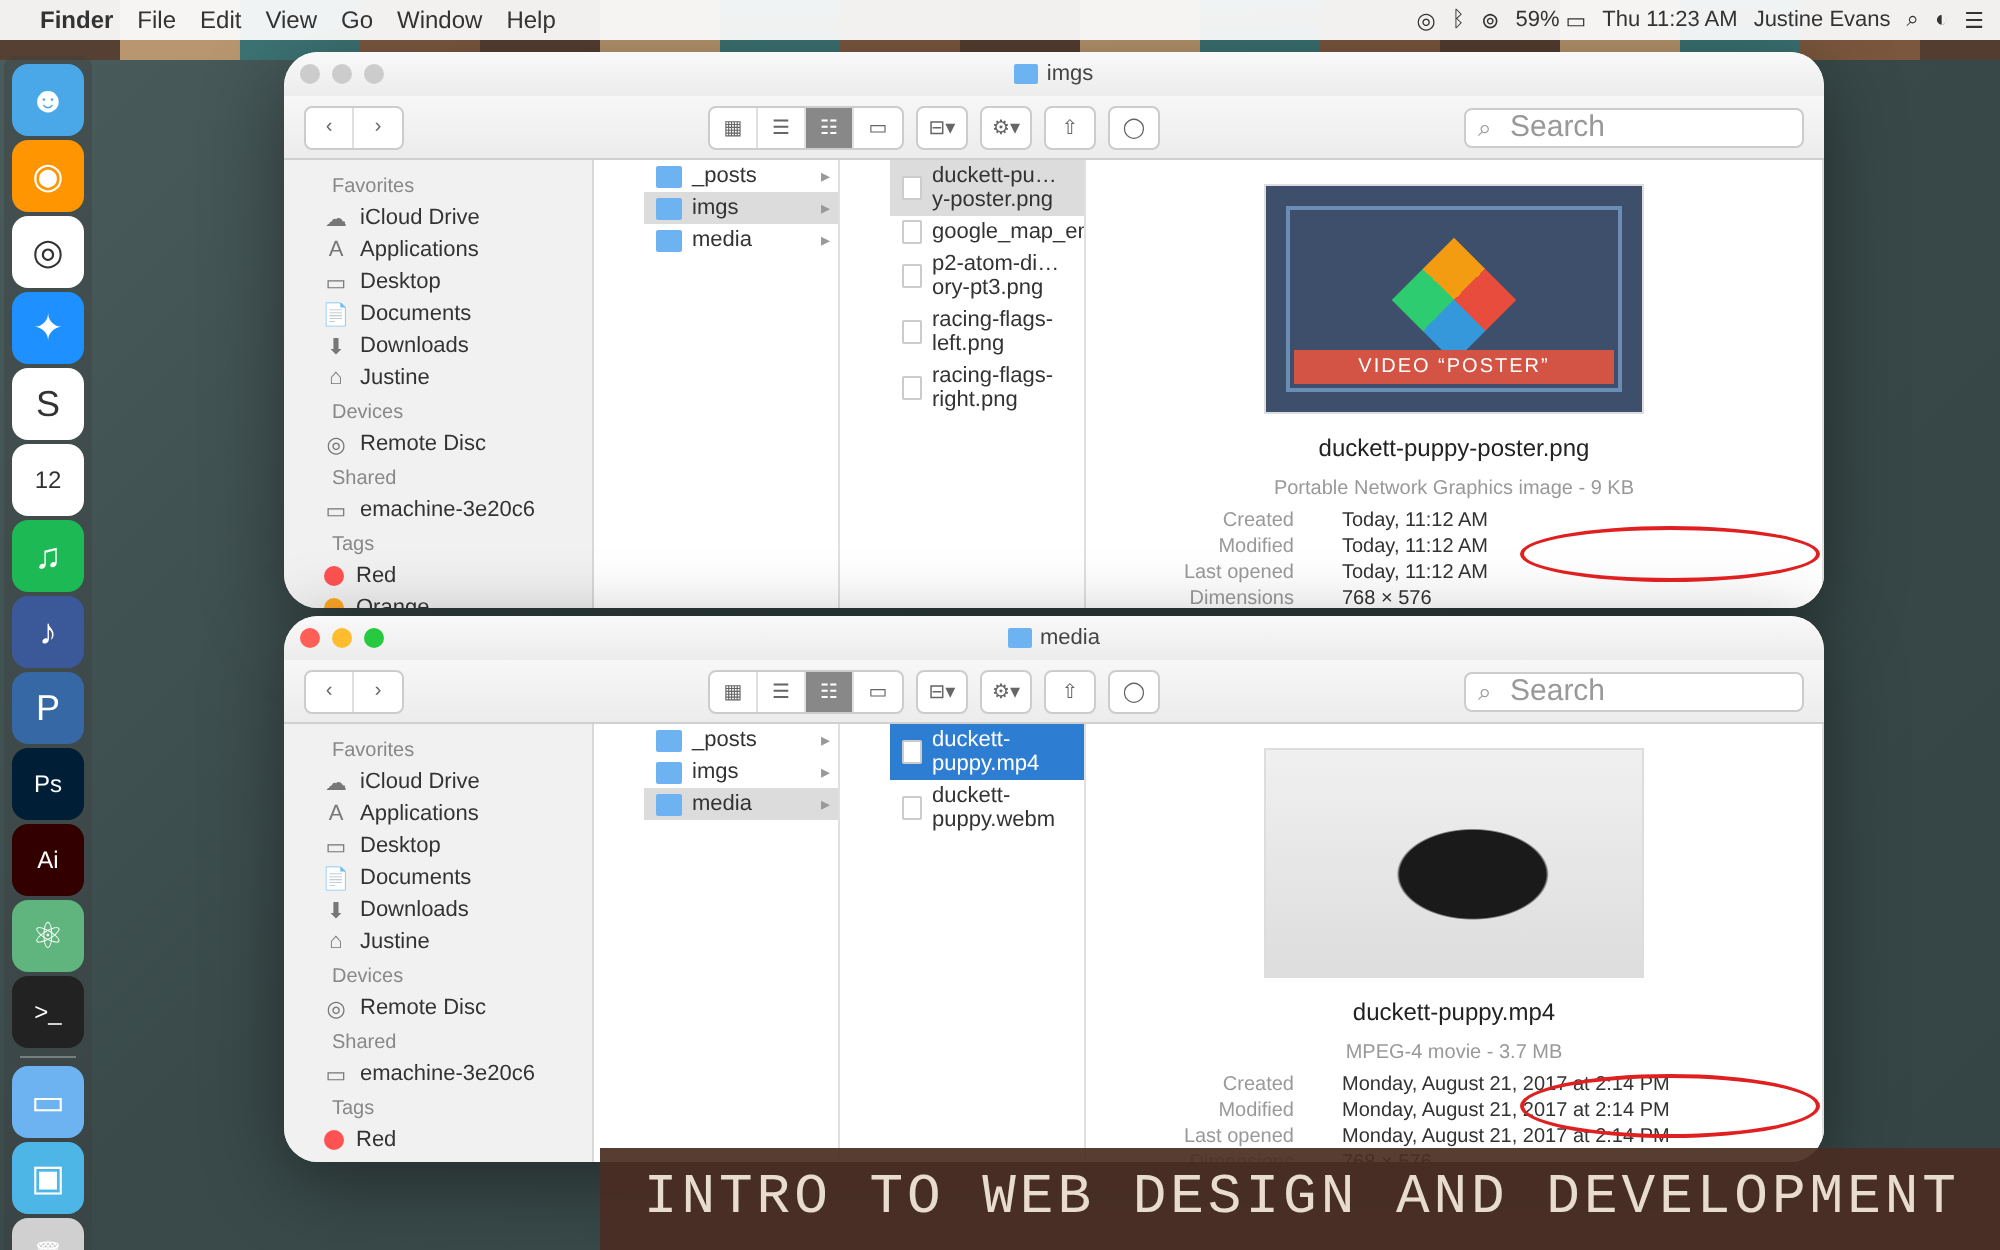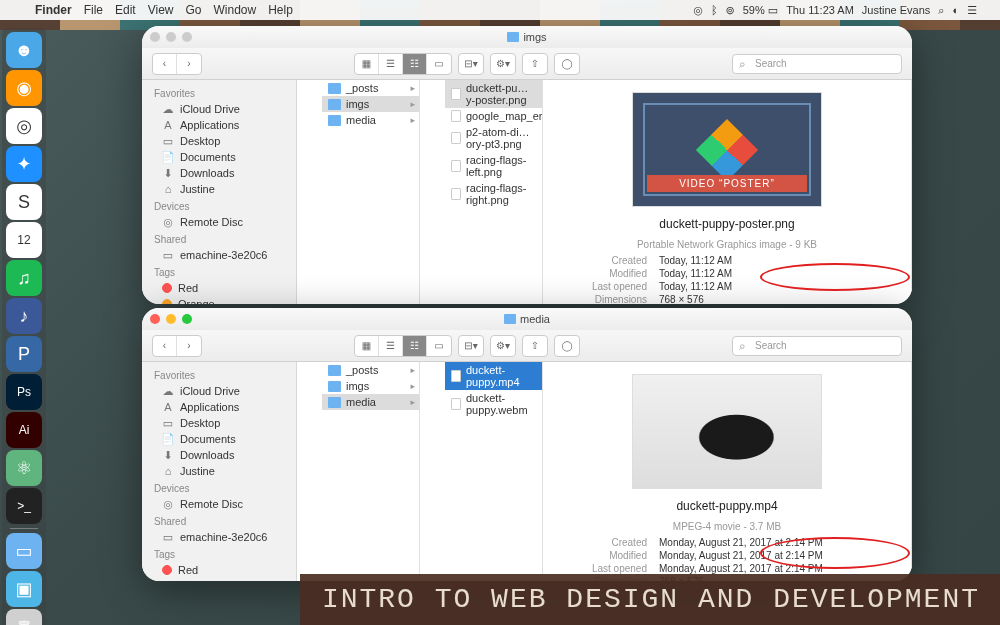--- a/index.html
+++ b/index.html
@@ -1,20 +1,20 @@
 <!DOCTYPE html>
 <html><head>
 <meta charset="utf-8">
 <style>
 * { margin: 0; padding: 0; box-sizing: border-box; font-family: -apple-system, "Helvetica Neue", Arial, sans-serif; }
 body { width: 1000px; height: 625px; background: #2a3b3e; overflow: hidden; position: relative; }
 .desktop-bg { position: absolute; inset: 0; background: linear-gradient(135deg, #4a5c5c 0%, #3a4a4a 40%, #354545 100%); }
 .desktop-bg::before { content: ""; position: absolute; top: 0; left: 0; right: 0; height: 30px; background: repeating-linear-gradient(90deg, #5a3a2a 0 60px, #d4a574 60px 120px, #3a7a7a 120px 180px, #8b5a3a 180px 240px); opacity: 0.8; }
 
-.menubar { position: absolute; top: 0; left: 0; right: 0; height: 20px; background: rgba(250,250,250,0.95); display: flex; align-items: center; font-size: 12px; color: #333; z-index: 100; padding: 0 23px; }
+.menubar { position: absolute; top: 0; left: 0; right: 0; height: 20px; background: rgba(250,250,250,0.95); display: flex; align-items: center; font-size: 12px; color: #333; z-index: 100; padding: 0 8px; }
 .menubar .apple { margin-right: 12px; }
 .menubar .app-name { font-weight: 600; margin-right: 12px; }
 .menubar .menu-item { margin-right: 12px; cursor: default; }
 .menubar .spacer { flex: 1; }
 .menubar .status-item { margin-left: 8px; font-size: 11px; display: flex; align-items: center; gap: 3px; }
 
 .dock { position: absolute; left: 2px; top: 28px; width: 44px; background: rgba(60,60,60,0.35); border-radius: 6px; padding: 4px 2px; display: flex; flex-direction: column; align-items: center; gap: 2px; z-index: 50; }
 .dock-item { width: 36px; height: 36px; border-radius: 8px; display: flex; align-items: center; justify-content: center; font-size: 20px; color: #fff; cursor: default; }
 .dock-sep { width: 28px; height: 1px; background: rgba(255,255,255,0.3); margin: 2px 0; }
 
@@ -29,26 +29,26 @@
 .tl-gray { background: #ccc; }
 .title-folder { display: flex; align-items: center; gap: 4px; }
 .title-folder .ficon { width: 12px; height: 10px; background: #6db3f2; border-radius: 1px; }
 
 .toolbar { height: 32px; background: linear-gradient(#f7f7f7,#ececec); border-bottom: 1px solid #d0d0d0; display: flex; align-items: center; padding: 0 10px; gap: 6px; }
 .tb-group { display: flex; border: 1px solid #ccc; border-radius: 4px; overflow: hidden; background: #fff; }
 .tb-btn { width: 24px; height: 20px; display: flex; align-items: center; justify-content: center; font-size: 10px; color: #666; border-right: 1px solid #e0e0e0; }
 .tb-btn:last-child { border-right: none; }
 .tb-btn.active { background: #888; color: #fff; }
 .tb-spacer { flex: 1; }
-.tb-search { width: 170px; height: 20px; border: 1px solid #ccc; border-radius: 4px; background: #fff; font-size: 10px; padding: 0 6px 0 22px; color: #999; position: relative; display: flex; align-items: center; }
+.tb-search { width: 170px; height: 20px; border: 1px solid #ccc; border-radius: 4px; background: #fff; font-size: 15px; padding: 0 6px 0 22px; color: #999; position: relative; display: flex; align-items: center; }
 .tb-search::before { content: "⌕"; position: absolute; left: 6px; color: #999; font-size: 12px; }
 
 .window-body { flex: 1; display: flex; overflow: hidden; }
 .sidebar { width: 155px; background: #f1f1f1; border-right: 1px solid #d8d8d8; padding: 4px 0; overflow: hidden; font-size: 11px; }
-.sb-header { color: #888; font-size: 10px; padding: 4px 12px 2px; }
+.sb-header { color: #888; font-size: 10px; padding: 4px 24px 2px; }
 .sb-item { padding: 2px 12px 2px 20px; color: #333; display: flex; align-items: center; gap: 6px; cursor: default; }
 .sb-item .sbi-icon { width: 12px; height: 12px; display: inline-flex; align-items: center; justify-content: center; color: #777; font-size: 11px; }
 .sb-tag { width: 10px; height: 10px; border-radius: 50%; border: 1px solid; }
 .tag-red { background: #ff5252; border-color: #ff5252; }
 .tag-orange { background: #ffa726; border-color: #ffa726; }
 
 .columns { flex: 1; display: flex; background: #fff; }
 .column { border-right: 1px solid #e0e0e0; overflow: hidden; font-size: 11px; }
 .col1 { width: 123px; } .col2 { width: 123px; } .col3 { flex: 1; }
 .col-item { padding: 2px 6px; display: flex; align-items: center; gap: 5px; color: #333; cursor: default; position: relative; margin-left: 25px; }
@@ -62,21 +62,21 @@
 .preview-img { width: 190px; height: 115px; border: 1px solid #ddd; display: flex; align-items: center; justify-content: center; position: relative; margin-bottom: 10px; }
 .preview-img.poster { background: #3d4f6b; }
 .poster-inner { position: absolute; inset: 10px; border: 2px solid #6a8db5; display: flex; align-items: center; justify-content: center; }
 .poster-diamond { width: 44px; height: 44px; transform: rotate(45deg); background: conic-gradient(#e74c3c 0 90deg, #3498db 90deg 180deg, #2ecc71 180deg 270deg, #f39c12 270deg); }
 .poster-caption { position: absolute; bottom: 14px; left: 14px; right: 14px; background: #d35445; color: #fff; font-size: 10px; padding: 3px; text-align: center; letter-spacing: 1px; }
 .preview-img.puppy { background: #e8e8e8; }
 .puppy-img { width: 100%; height: 100%; background: radial-gradient(ellipse at 55% 55%, #1a1a1a 0 25%, transparent 26%), linear-gradient(#f0f0f0, #ddd); }
 .preview-name { font-size: 12px; color: #222; margin-bottom: 8px; }
 .preview-meta { width: 100%; font-size: 10px; }
 .preview-meta .kind { color: #999; text-align: center; margin-bottom: 4px; }
-.meta-row { display: flex; gap: 12px; padding: 1px 0; }
+.meta-row { display: flex; gap: 24px; padding: 1px 0; }
 .meta-label { width: 88px; text-align: right; color: #999; }
 .meta-value { color: #333; }
 .highlight-ring { position: absolute; border: 2px solid #e02020; border-radius: 50%; pointer-events: none; }
 .ring1 { left: 760px; top: 263px; width: 150px; height: 28px; }
 .ring2 { left: 760px; top: 537px; width: 150px; height: 32px; }
 
 .caption-bar { position: absolute; left: 300px; bottom: 0; right: 0; background: rgba(74,44,34,0.92); color: #e8dcd0; font-family: "Courier New", monospace; font-size: 28px; letter-spacing: 2px; padding: 10px 20px; text-align: right; }
 </style>
 </head>
 <body>

